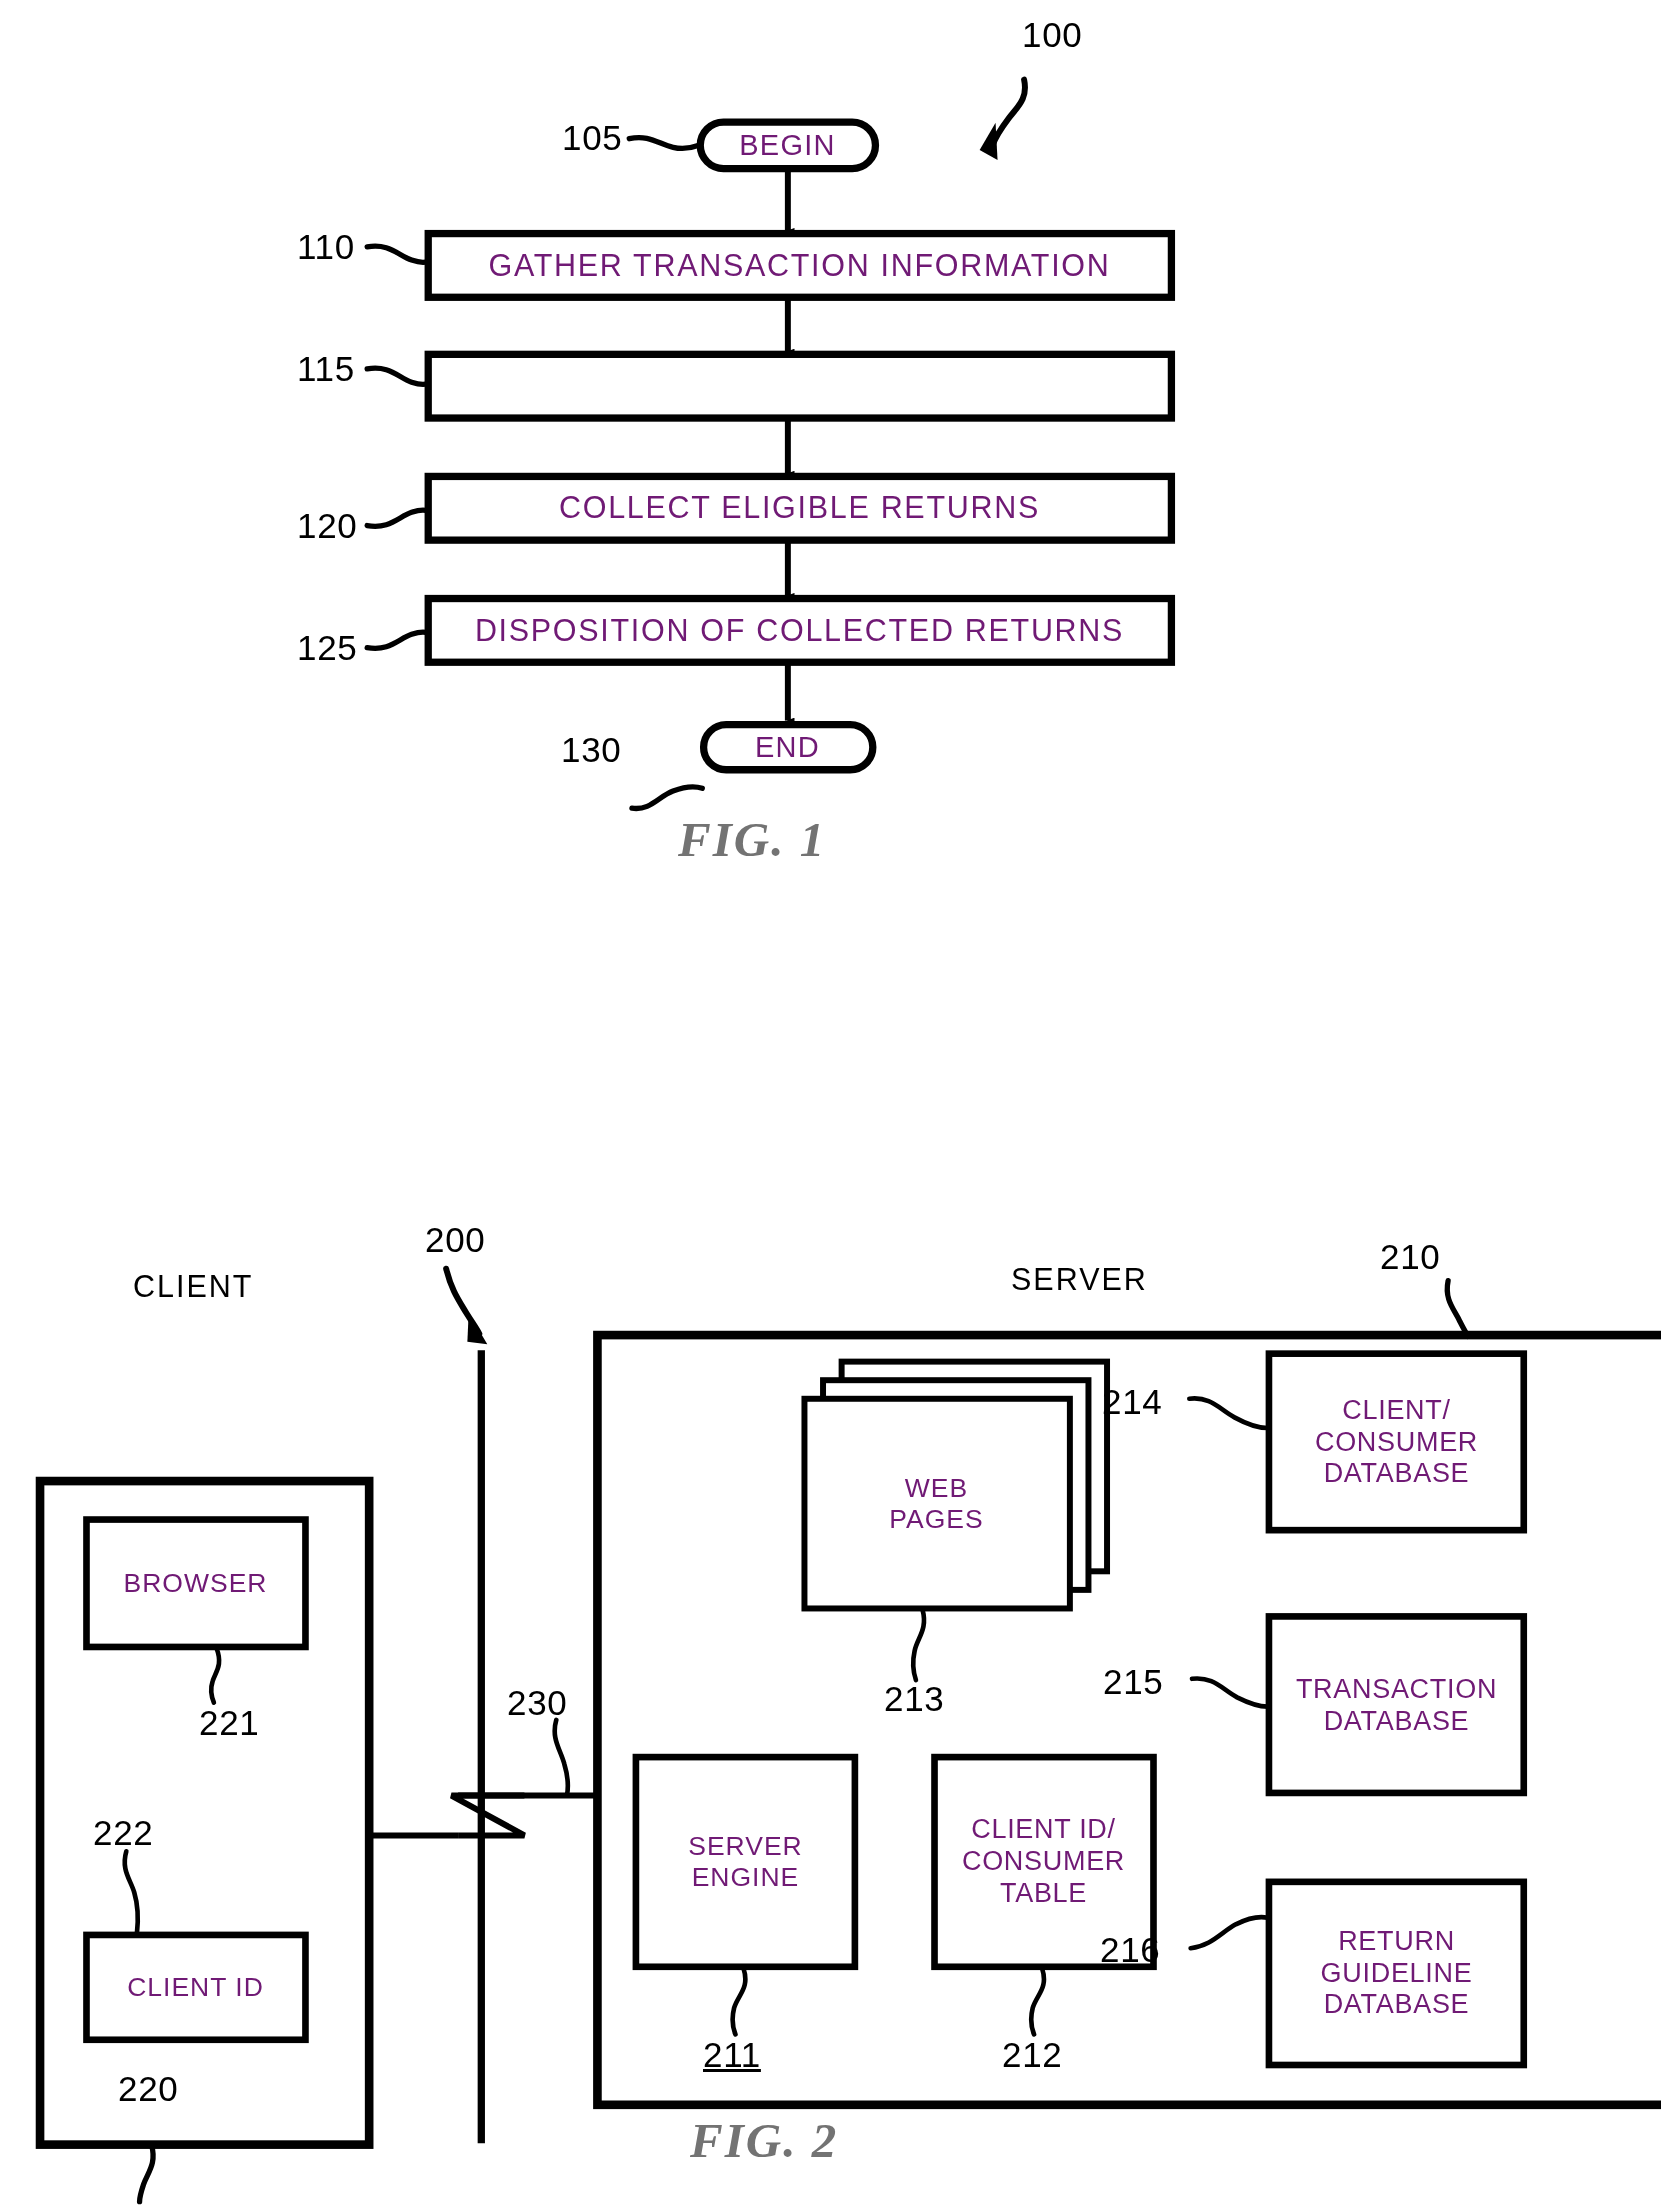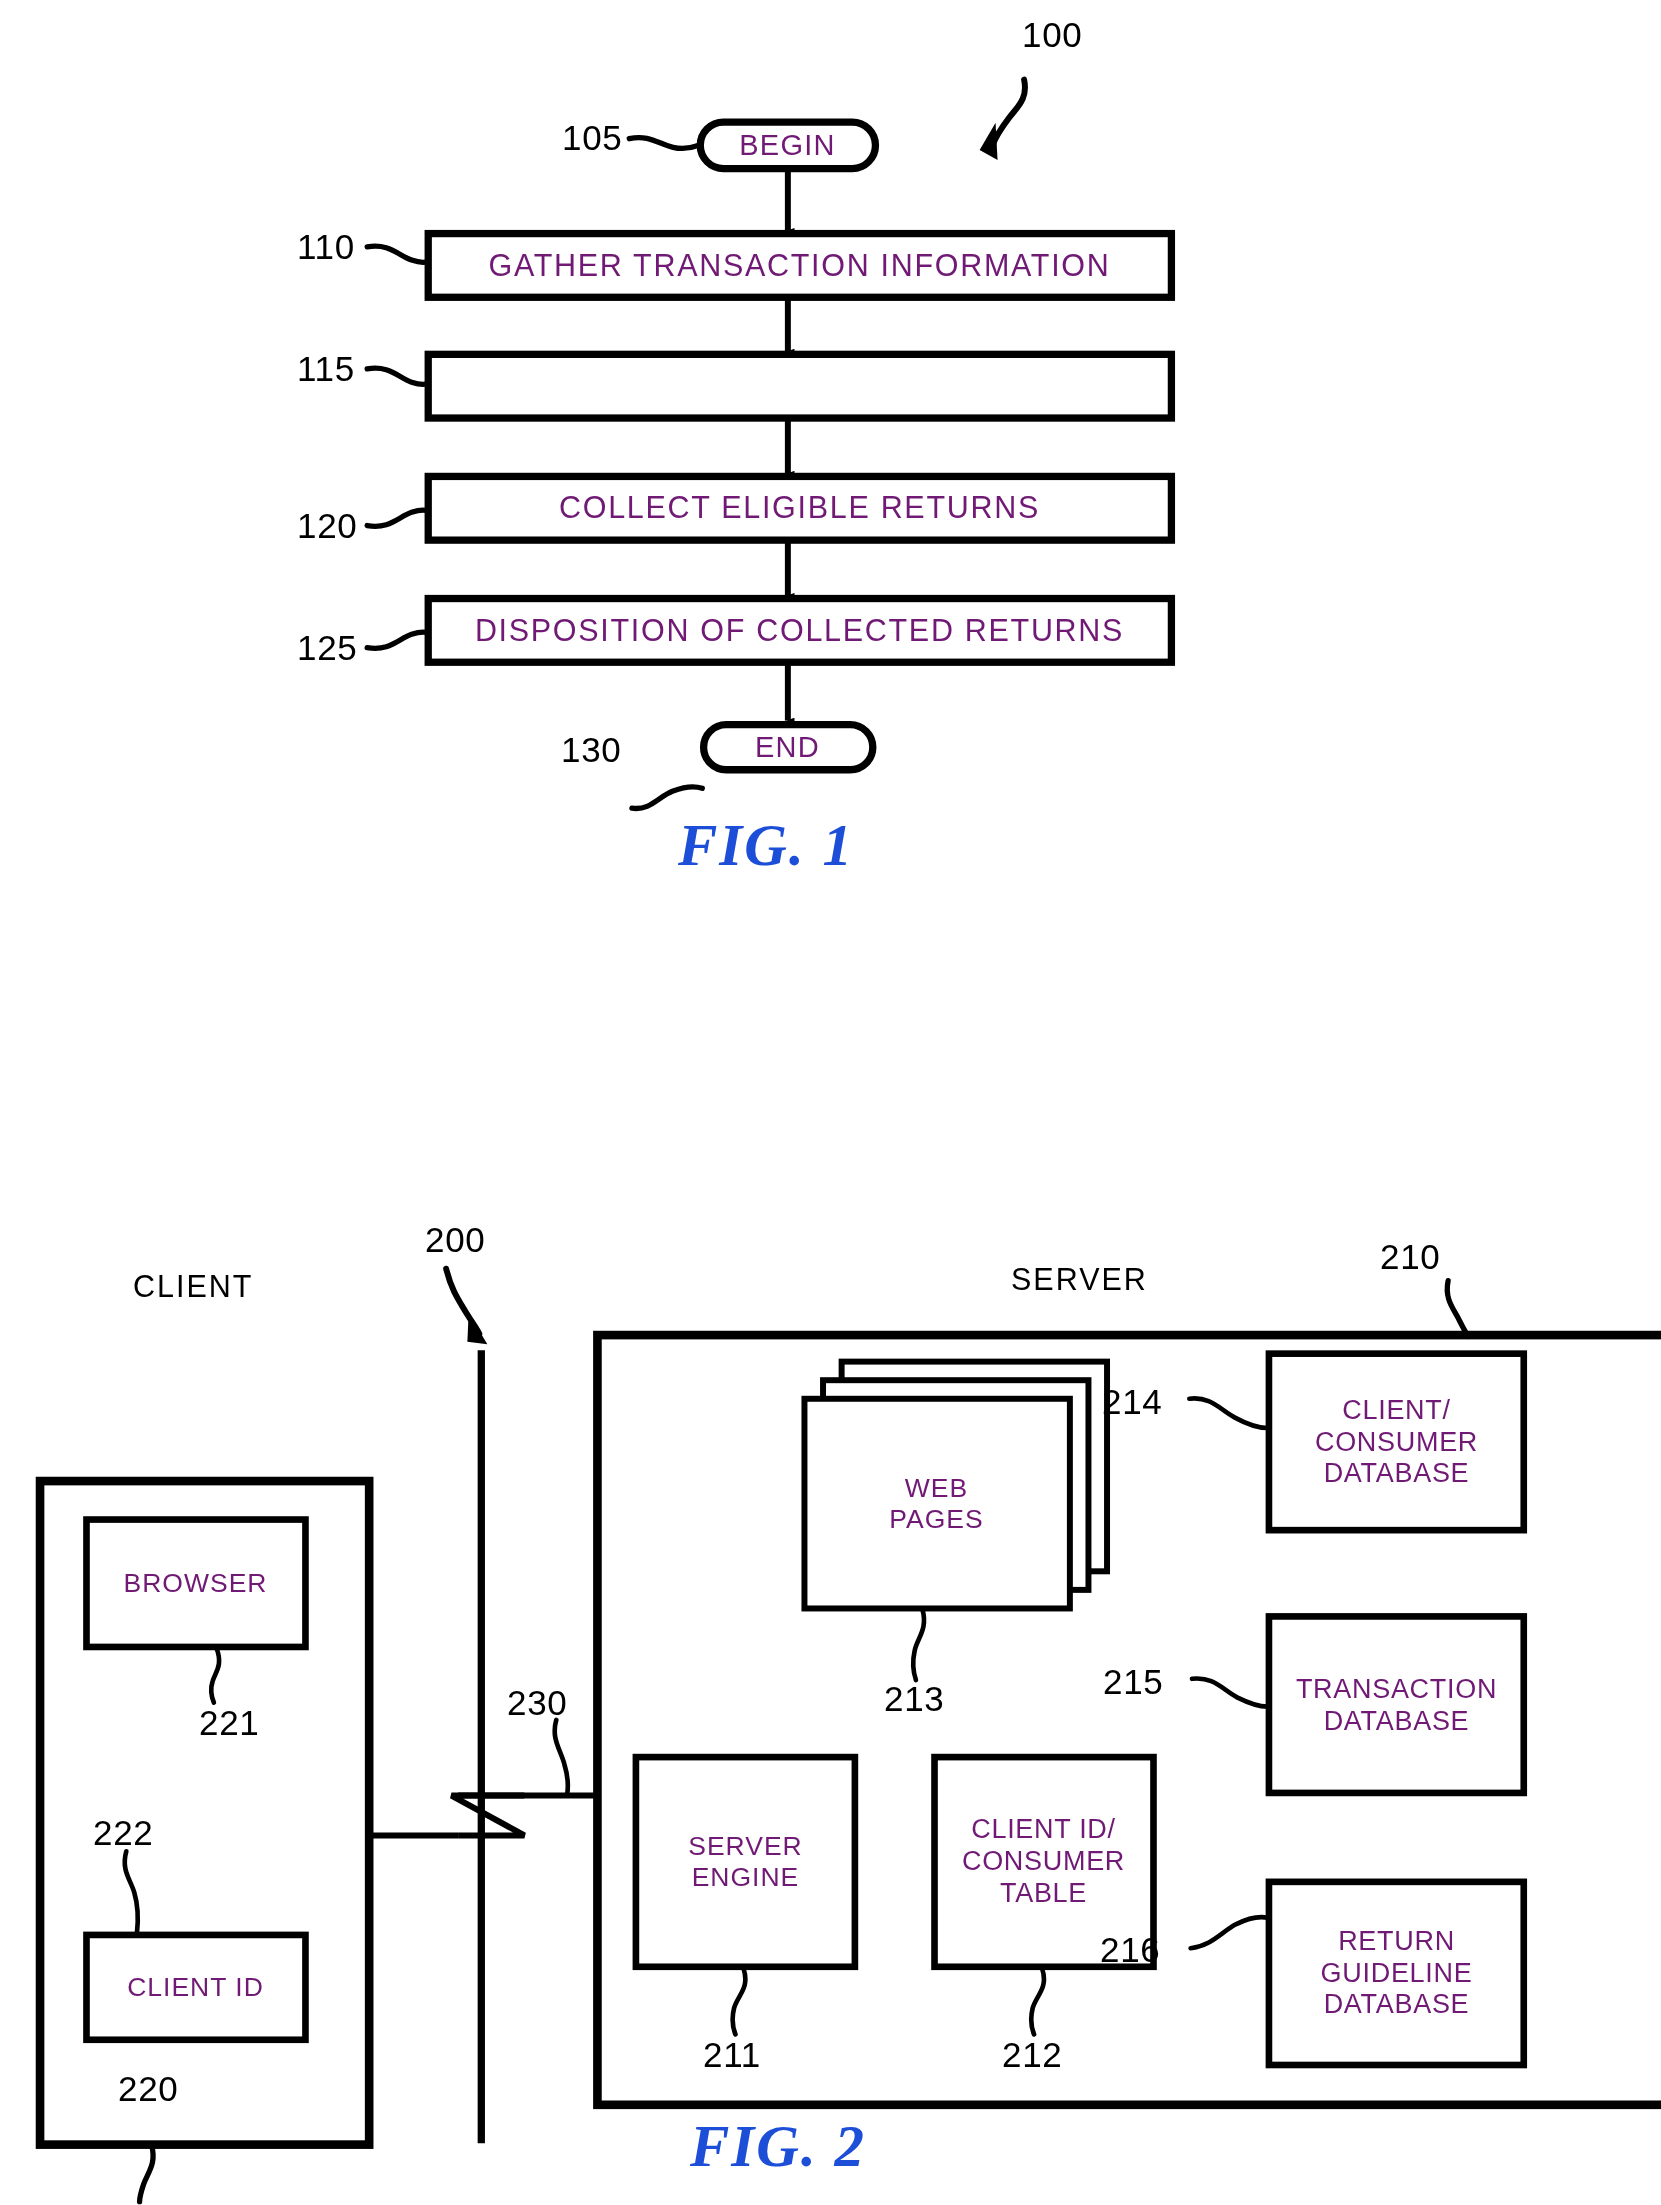--- a/index.html
+++ b/index.html
@@ -52,24 +52,24 @@
   }
   .proc-label {
     font-size: 30.5px;
     letter-spacing: 1.7px;
   }
   .fig-caption {
     position: absolute;
     font-family: "Liberation Serif", serif;
     font-style: italic;
     font-weight: 700;
-    font-size: 59px;
+    font-size: 49px;
     letter-spacing: 2px;
     white-space: nowrap;
-    color: #1d4ed8;
+    color: #737373;
   }
   .section-title {
     position: absolute;
     font-family: "Liberation Sans", sans-serif;
     font-size: 30.5px;
     letter-spacing: 2px;
     white-space: nowrap;
     color: #000;
   }
   .f2-label {
@@ -239,21 +239,21 @@
     <span>RETURN</span>
     <span>GUIDELINE</span>
     <span>DATABASE</span>
   </div>
   <div class="ref" style="left:1100px; top:1930px;">216</div>
 
   <div class="boxlabel f2-label" style="left:636px; top:1757px; width:219px; height:210px; flex-direction:column;">
     <span>SERVER</span>
     <span>ENGINE</span>
   </div>
-  <div class="ref" style="left:703px; top:2035px;">211</div>
+  <div class="ref" style="left:703px; top:2035px;text-decoration:underline;">211</div>
 
   <div class="boxlabel f2-label-sm" style="left:934px; top:1757px; width:219px; height:210px; flex-direction:column;">
     <span>CLIENT ID/</span>
     <span>CONSUMER</span>
     <span>TABLE</span>
   </div>
   <div class="ref" style="left:1002px; top:2035px;">212</div>
 
   <div class="fig-caption" style="left:690px; top:2112px;">FIG.  2</div>
 

